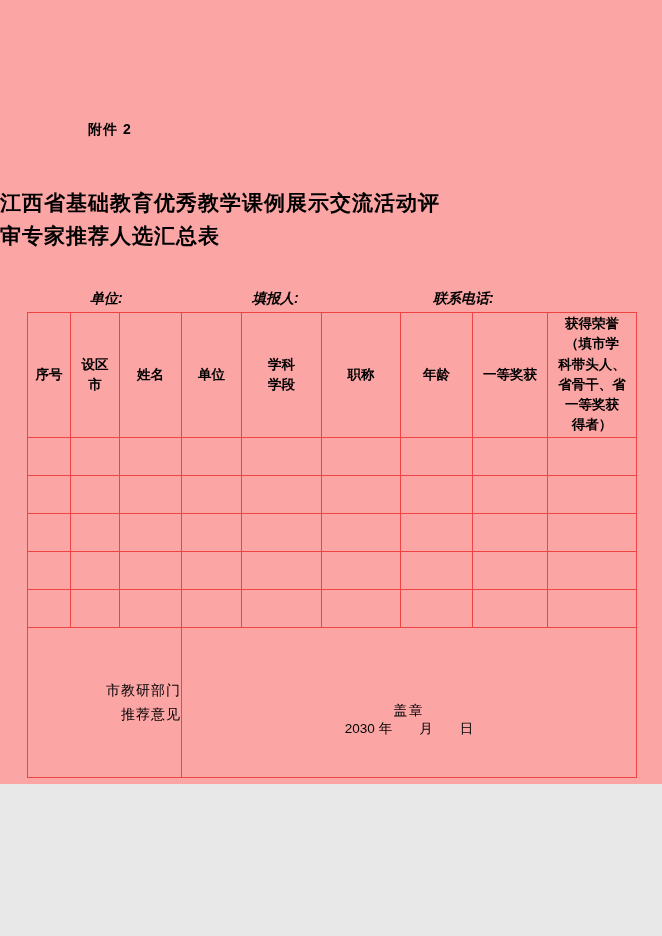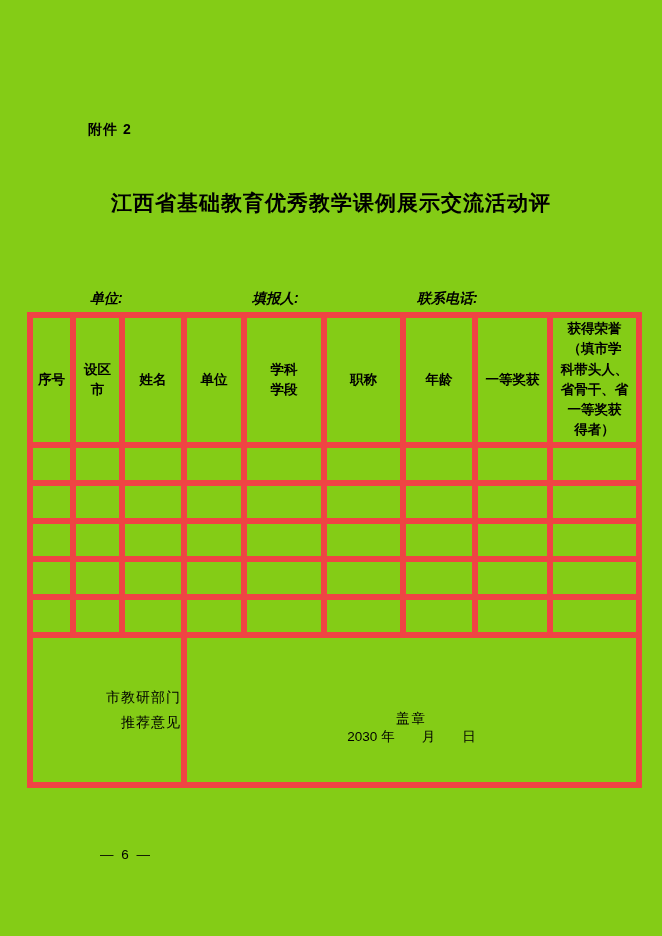--- a/index.html
+++ b/index.html
@@ -4,69 +4,68 @@
 <style>
   * { margin: 0; padding: 0; box-sizing: border-box; }
   html, body { background: #e8e8e8; }
   body {
     font-family: "Liberation Sans", "DejaVu Sans", sans-serif;
     color: #000;
   }
   .page {
     position: relative;
     width: 662px;
-    height: 936px;
-    background: #84cc16;
+    height: 784px;
+    background: #fca5a5;
     margin: 0 auto;
     overflow: hidden;
   }
   .attachment {
     position: absolute;
     left: 88px;
     top: 121px;
     font-size: 14px;
     font-weight: bold;
     letter-spacing: 1px;
   }
   .title {
     position: absolute;
     left: 0;
     right: 0;
     top: 186px;
-    text-align: center;
     font-size: 21px;
     font-weight: bold;
     line-height: 33px;
     letter-spacing: 1px;
   }
   .labels {
     position: absolute;
     left: 0;
     right: 0;
     top: 290px;
     height: 18px;
     font-size: 14px;
     font-weight: bold;
     font-style: italic;
   }
   .label-unit   { position: absolute; left: 90px; }
   .label-filler { position: absolute; left: 252px; }
-  .label-phone  { position: absolute; left: 417px; }
+  .label-phone  { position: absolute; left: 433px; }
 
   table.summary {
     position: absolute;
     left: 27px;
     top: 312px;
     width: 609px;
     border-collapse: collapse;
     table-layout: fixed;
   }
   table.summary th,
   table.summary td {
-    border: 6px solid #ef4444;
+    border: 1px solid #ef4444;
   }
   table.summary thead tr { height: 122px; }
   table.summary th {
     font-size: 13.5px;
     font-weight: bold;
     text-align: center;
     vertical-align: middle;
     padding: 1px 2px;
     line-height: 1.5;
     white-space: pre-line;
@@ -100,20 +99,21 @@
 </style>
 </head>
 <body>
 
 <div class="page">
 
   <div class="attachment">附件 2</div>
 
   <div class="title">
     <div>江西省基础教育优秀教学课例展示交流活动评</div>
+    <div>审专家推荐人选汇总表</div>
   </div>
 
   <div class="labels">
     <span class="label-unit">单位:</span>
     <span class="label-filler">填报人:</span>
     <span class="label-phone">联系电话:</span>
   </div>
 
   <table class="summary">
     <colgroup>

